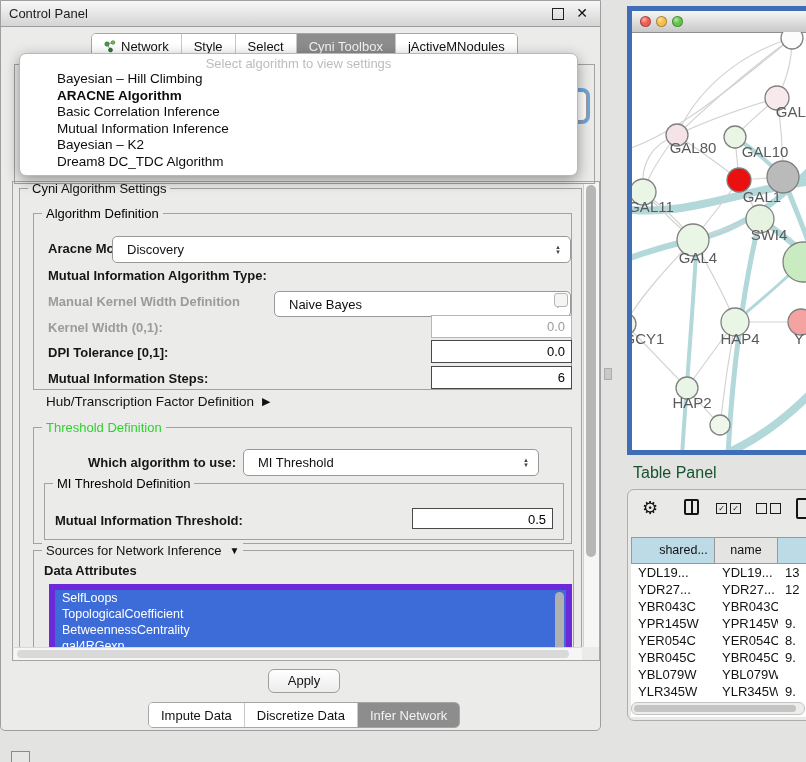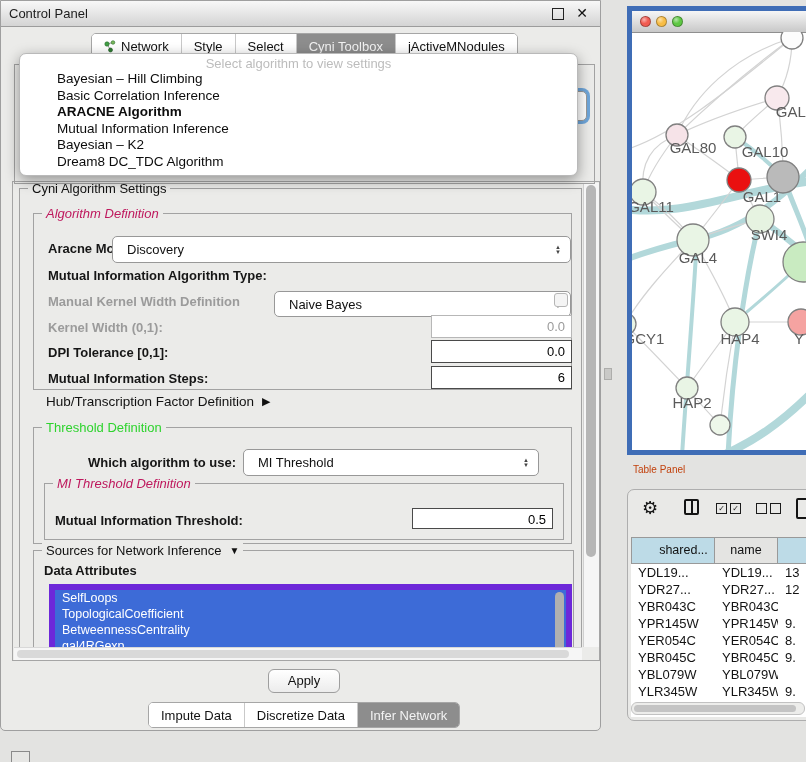--- a/index.html
+++ b/index.html
@@ -21,21 +21,21 @@
   .seg-tab .net-ico{margin-right:5px;display:inline-flex;}
   
   .algo-dd{position:absolute;left:18px;top:52px;width:557px;background:#ffffff;border:1px solid #b9b9b9;
            border-radius:7px;box-shadow:0 4px 14px rgba(0,0,0,.38);z-index:30;padding:2px 0 5px 0;}
   .algo-prompt{font-size:13px;color:#bcbcbc;text-align:center;line-height:15px;}
   .algo-item{font-size:13.5px;color:#0c0c0c;line-height:16.5px;padding-left:5px;white-space:nowrap;margin-left:32px;}
   .algo-item.sel{font-weight:bold;}
   
   .gbox{position:absolute;border:1px solid #a2a2a2;box-sizing:border-box;}
   .gtitle{position:absolute;top:-8px;left:8px;background:#ebebe9;padding:0 4px;font-size:13px;color:#111;white-space:nowrap;}
-  .gtitle.blue{color:#be185d;font-style:italic;}
+  .gtitle.blue{color:#000000;}
   .gtitle.green{color:#2ed32e;}
   .combo{position:absolute;display:flex;align-items:center;background:#fff;border:1px solid #989898;
          border-radius:5px;box-sizing:border-box;font-size:13px;color:#111;}
   .combo .cval{margin-left:14px;white-space:nowrap;overflow:hidden;}
   .stepper{margin-left:auto;margin-right:9px;display:flex;flex-direction:column;font-size:6px;line-height:5px;color:#444;}
   .combo.focusring{box-shadow:0 0 0 3px rgba(88,153,214,.85);}
   .field{position:absolute;background:#fff;box-sizing:border-box;font-size:13px;}
   .field span{display:block;text-align:right;padding-right:6px;line-height:21px;}
   .field.enabled{border:1.6px solid #4a4a4a;}
   .field.disabled{border:1px solid #b7b7b7;color:#9b9b9b;}
@@ -59,21 +59,21 @@
   .dock-ico{position:absolute;left:11px;top:751px;width:17px;height:14px;background:#e6e6e4;border:1px solid #8a8a8a;}
   .grip{position:absolute;left:604px;top:368px;width:6px;height:10px;background:#c9c9c7;border:1px solid #adadab;}
   
   .net-window{position:absolute;left:627px;top:6px;width:190px;height:449px;border:5px solid #3f6db6;
               background:#fff;box-sizing:border-box;overflow:hidden;}
   .net-titlebar{position:absolute;left:0;top:0;right:0;height:21px;background:linear-gradient(#f6f6f6,#c8c8c8);
                 border-bottom:1px solid #8f8f8f;display:flex;align-items:center;padding-left:8px;gap:5px;}
   .light{width:11px;height:11px;border-radius:50%;box-sizing:border-box;}
   .net-svg{position:absolute;left:0;top:21px;}
   
-  .tp-label{position:absolute;left:633px;top:464px;font-size:10px;color:#c2410c;}
+  .tp-label{position:absolute;left:633px;top:464px;font-size:16px;color:#14532d;}
   .tp-window{position:absolute;left:627px;top:489px;width:190px;height:232px;background:#e9e9e7;
              border:1px solid #aeaeae;border-radius:7px;box-sizing:border-box;overflow:hidden;}
   .tb-ico{position:absolute;color:#141414;}
   .colsplit{width:15px;height:16px;border:2px solid #141414;border-radius:2px;box-sizing:border-box;}
   .colsplit i{display:block;width:2px;height:100%;background:#141414;margin:0 auto;}
   .cb{position:absolute;width:9px;height:9px;border:1.5px solid #1b1b1b;box-sizing:content-box;font-size:8px;
       line-height:9px;text-align:center;font-weight:bold;color:#1b1b1b;}
   .docico{position:absolute;width:14px;height:17px;border:2px solid #141414;border-radius:2px;background:#e9e9e7;}
   .tp-table{position:absolute;left:3px;top:47px;width:200px;}
   .thead{display:flex;height:27px;}
@@ -140,22 +140,22 @@
       <span class="stepper">
           <span>▲</span>
           <span>▼</span>
         </span>
     </div>
 
     <div class="algo-dd">
       <div class="algo-prompt">Select algorithm to view settings</div>
       <div id="algo-items">
           <div class="algo-item">Bayesian – Hill Climbing</div>
+          <div class="algo-item sel">ARACNE Algorithm</div>
           <div class="algo-item">Basic Correlation Inference</div>
-          <div class="algo-item sel">ARACNE Algorithm</div>
           <div class="algo-item">Mutual Information Inference</div>
           <div class="algo-item">Bayesian – K2</div>
           <div class="algo-item">Dream8 DC_TDC Algorithm</div>
         </div>
     </div>
 
     <div class="scrollpane">
       <div class="gbox" style="left:6px;top:6px;width:563px;height:470px;">
         <span class="gtitle">Cyni Algorithm Settings</span>
 

